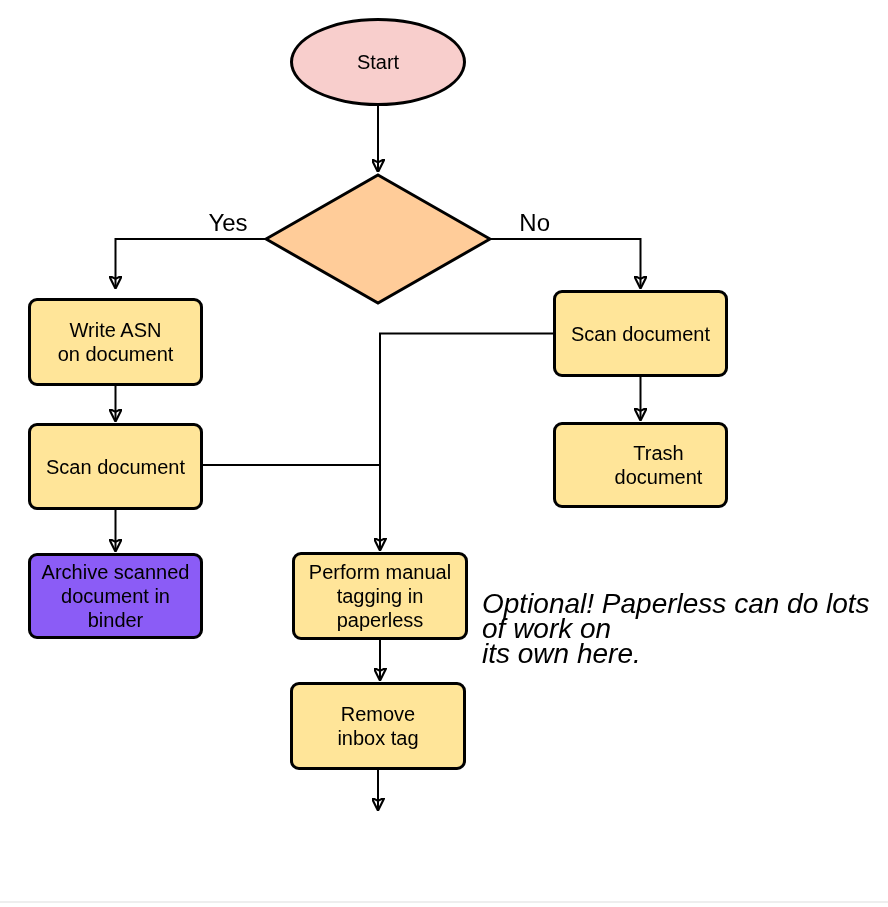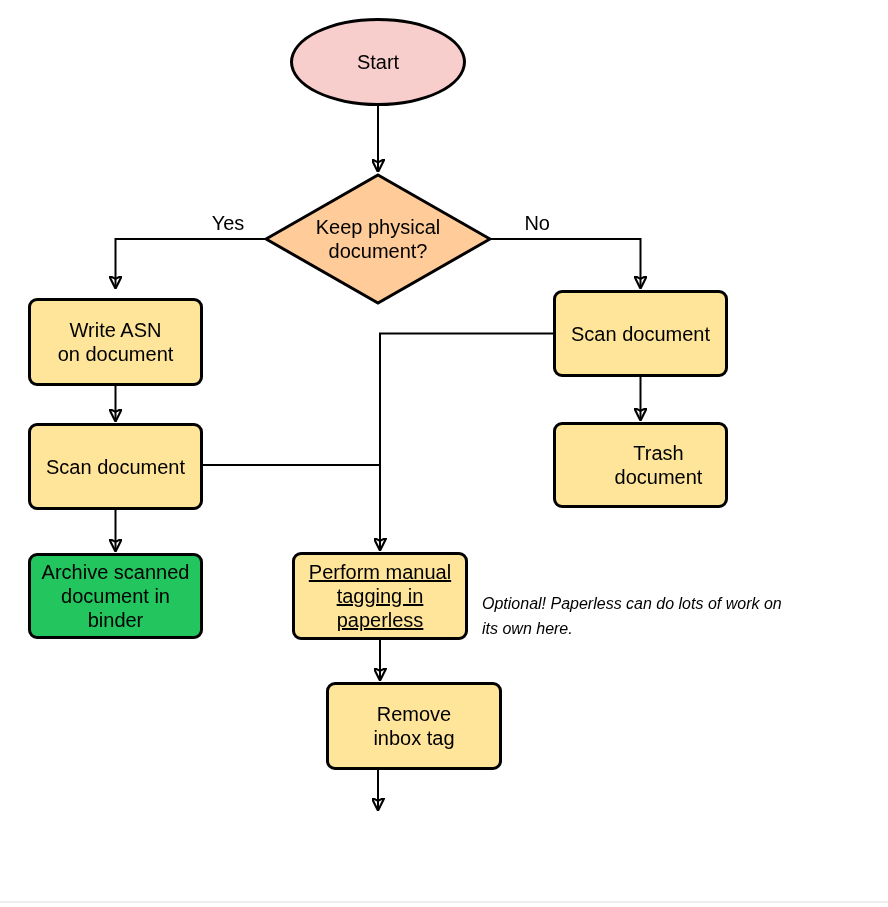--- a/index.html
+++ b/index.html
@@ -38,33 +38,33 @@
   .decision .label { position: relative; z-index: 1; }
 
   #n-start     { left: 290px; top: 18px;  width: 176px; height: 88px; }
   #n-decision  { left: 264px; top: 173px; width: 228px; height: 132px; }
   #n-write-asn { left: 28px;  top: 290px; width: 175px; height: 88px; }
   #n-scan-left { left: 28px;  top: 423px; width: 175px; height: 87px; }
   #n-archive   { left: 28px;  top: 553px; width: 175px; height: 86px; }
   #n-scan-right{ left: 553px; top: 290px; width: 175px; height: 87px; }
   #n-trash     { left: 553px; top: 422px; width: 175px; height: 86px; }
   #n-perform   { left: 292px; top: 552px; width: 176px; height: 88px; }
-  #n-remove    { left: 290px; top: 682px; width: 176px; height: 88px; margin-left: 36px; }
+  #n-remove    { left: 290px; top: 682px; width: 176px; height: 88px; }
   #n-end       { left: 288px; top: 812px; width: 180px; height: 88px; }
 
   .edge-label {
     position: absolute; width: 56px; text-align: center;
-    font-size: 20px; line-height: 24px;
+    font-size: 24px; line-height: 24px;
   }
   #lbl-yes { left: 200px; top: 211px; }
   #lbl-no  { left: 494px; top: 211px; text-align: right; }
 
   .note {
     position: absolute; left: 482px; top: 591px; width: 404px;
-    font-size: 16px; line-height: 25px; font-style: italic;
+    font-size: 28px; line-height: 25px; font-style: italic;
     white-space: pre-line;
   }
 
   .bottom-line {
     position: absolute; left: 0; top: 901px; width: 888px; height: 2px;
     background: #eeeeee;
   }
 </style>
 </head>
 <body>
@@ -90,48 +90,46 @@
   </svg>
 
   <div class="node terminal" id="n-start" style="background: rgb(248, 206, 204);">
     <span class="label">Start</span>
   </div>
 
   <div class="node decision" id="n-decision">
     <svg class="dshape" width="228" height="132" viewBox="0 0 228 132" xmlns="http://www.w3.org/2000/svg">
       <polygon points="114,2 226,66 114,130 2,66" stroke="#000" stroke-width="3" fill="#ffcc99"></polygon>
     </svg>
-    <span class="label">Keep physical
-document?</span>
   </div>
 
   <div class="node process" id="n-write-asn" style="background: rgb(255, 229, 153); margin-top: 8px;">
     <span class="label">Write ASN
 on document</span>
   </div>
 
   <div class="node process" id="n-scan-left" style="background: rgb(255, 229, 153);">
     <span class="label">Scan document</span>
   </div>
 
-  <div class="node process" id="n-archive" style="background: #22c55e;">
+  <div class="node process" id="n-archive" style="background: #8b5cf6;">
     <span class="label">Archive scanned
 document in
 binder</span>
   </div>
 
   <div class="node process" id="n-scan-right" style="background: rgb(255, 229, 153);">
     <span class="label">Scan document</span>
   </div>
 
   <div class="node process" id="n-trash" style="background: rgb(255, 229, 153); padding-left: 36px;">
     <span class="label">Trash document</span>
   </div>
 
-  <div class="node process" id="n-perform" style="background: rgb(255, 229, 153); text-decoration: underline;">
+  <div class="node process" id="n-perform" style="background: rgb(255, 229, 153);">
     <span class="label">Perform manual
 tagging in
 paperless</span>
   </div>
 
   <div class="node process" id="n-remove" style="background: rgb(255, 229, 153);">
     <span class="label">Remove
 inbox tag</span>
   </div>
 

